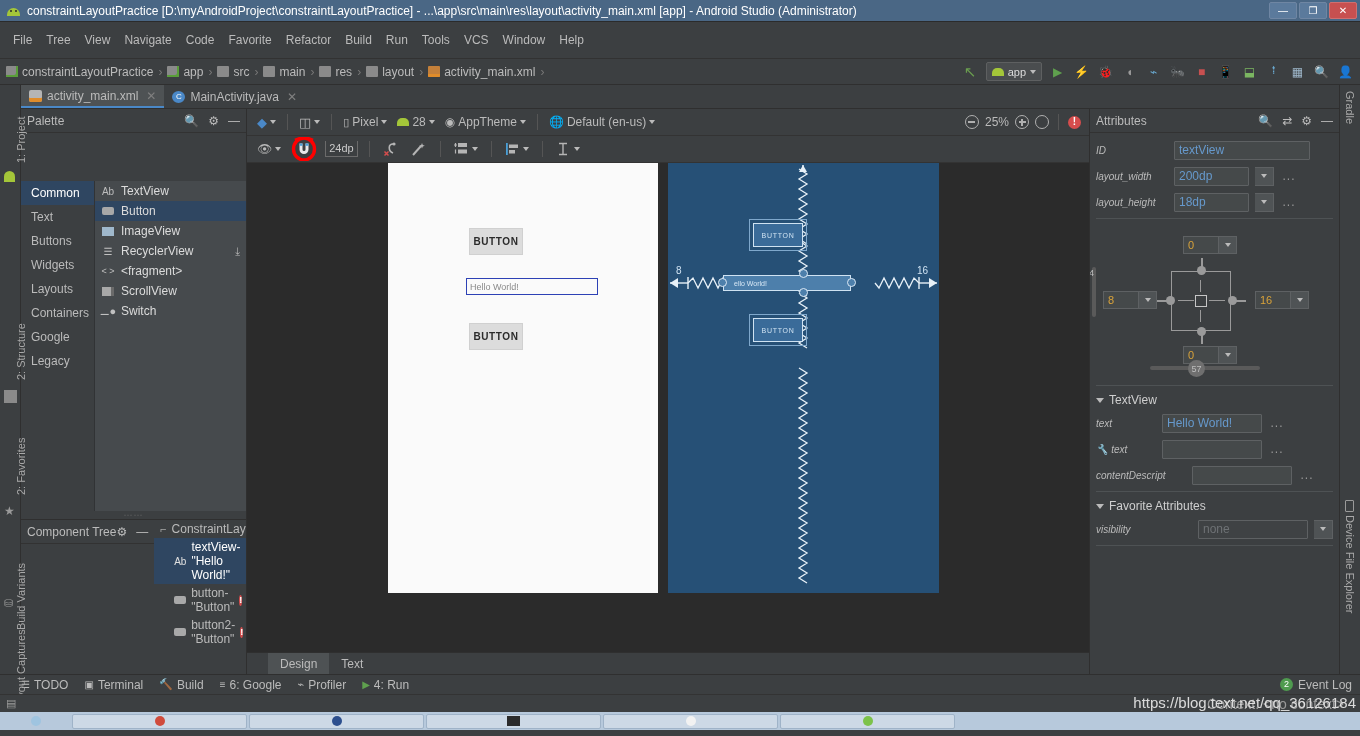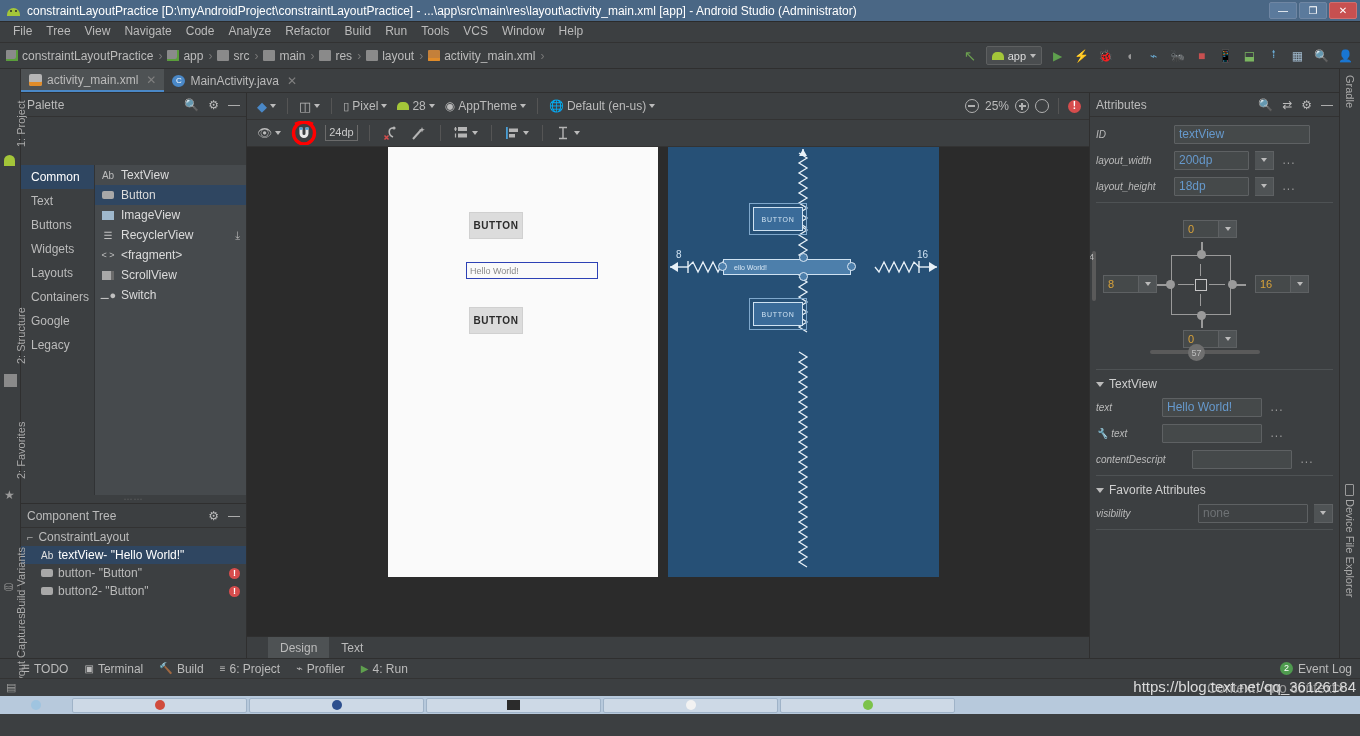--- a/index.html
+++ b/index.html
@@ -27,21 +27,21 @@
   .droid:before{left:3px;} .droid:after{right:3px;}
   #title-text{ color:#ffffff; font-size:12px; white-space:nowrap; }
   #win-btns{ position:absolute; right:3px; top:2px; display:flex; gap:2px;}
   .win-btn{
     width:28px;height:17px;border:1px solid #6f86a3;background:#5b7a9c;
     display:flex;align-items:center;justify-content:center;color:#fff;font-size:10px;
     border-radius:2px;
   }
   .win-btn.close{ background:#c75050;border-color:#d06f6f;}
   
-  #menubar{ height:21px;background:#3c3f41;display:flex;padding-left:6px;
+  #menubar{ height:37px;background:#3c3f41;display:flex;align-items:center;padding-left:6px;
     border-bottom:1px solid #323232;}
   .menu-item{ padding:2px 7px;font-size:12px;color:#bbbbbb;}
   
   #navbar{ height:26px;background:#3c3f41;display:flex;align-items:center;padding-left:6px;
     border-bottom:1px solid #2f2f2f;}
   .crumb{ display:flex;align-items:center;font-size:12px;color:#bbbbbb;}
   .crumb .sep{ margin:0 5px;color:#777;}
   .crumb-ico{ width:12px;height:11px;margin-right:4px;border-radius:1px;display:inline-block;}
   .ic-folder{ background:#8a8a8a;}
   .ic-folder-g{ background:#8a8a8a;box-shadow:inset -3px -3px 0 -1px #5a9e3a;}
@@ -91,21 +91,21 @@
   .cat.sel{ background:#2f4661;color:#ffffff;}
   #palette-items{ flex:1;background:#464a4d;}
   .pitem{ display:flex;align-items:center;gap:6px;padding:3px 6px;font-size:12px;color:#dcdcdc;}
   .pitem.sel{ background:#2f4661;}
   .pi-ico{ width:14px;height:12px;flex:none;display:flex;align-items:center;justify-content:center;
     font-size:10px;color:#c0c0c0;}
   .dl-ico{ margin-left:auto;color:#b9b9b9;font-size:11px;}
   .grip{ height:8px;display:flex;align-items:center;justify-content:center;color:#6a6a6a;
     font-size:9px;letter-spacing:1px;background:#3c3f41;}
   
-  #tree-panel{ height:155px;display:flex;flex-direction:column;background:#3c3f41;border-top:1px solid #2f2f2f;}
+  #tree-panel{ height:155px;display:flex;flex-direction:row;background:#3c3f41;border-top:1px solid #2f2f2f;}
   #tree-body{ flex:1;background:#3c3f41;overflow:hidden;}
   .trow{ display:flex;align-items:center;gap:5px;padding:2px 6px;font-size:12px;color:#bbbbbb;}
   .trow.sel{ background:#2f4661;color:#ffffff;}
   .err-dot{ margin-left:auto;width:11px;height:11px;border-radius:50%;background:#d64d4d;color:#fff;
     font-size:9px;font-weight:bold;display:flex;align-items:center;justify-content:center;line-height:1;}
   
   #design-col{ flex:1;display:flex;flex-direction:column;min-width:0;background:#3c3f41;}
   #dtoolbar1{ height:27px;display:flex;align-items:center;gap:6px;padding:0 8px;border-bottom:1px solid #333;}
   #dtoolbar2{ height:27px;display:flex;align-items:center;gap:8px;padding:0 8px;border-bottom:1px solid #333;
     position:relative;}
@@ -205,21 +205,21 @@
     <span class="win-btn close">✕</span>
   </span>
 </div>
 
 <div id="menubar">
   <span class="menu-item">File</span>
   <span class="menu-item">Tree</span>
   <span class="menu-item">View</span>
   <span class="menu-item">Navigate</span>
   <span class="menu-item">Code</span>
-  <span class="menu-item">Analyze</span>
+  <span class="menu-item">Favorite</span>
   <span class="menu-item">Refactor</span>
   <span class="menu-item">Build</span>
   <span class="menu-item">Run</span>
   <span class="menu-item">Tools</span>
   <span class="menu-item">VCS</span>
   <span class="menu-item">Window</span>
   <span class="menu-item">Help</span>
 </div>
 
 <div id="navbar">
@@ -705,21 +705,21 @@
   <span class="ftab">
     <span style="font-size:10px;">▣</span>
     <span>Terminal</span>
   </span>
   <span class="ftab">
     <span style="font-size:11px;color:#9fb8cc;">🔨</span>
     <span>Build</span>
   </span>
   <span class="ftab">
     <span style="font-size:10px;">≡</span>
-    <span>6: Project</span>
+    <span>6: Google</span>
   </span>
   <span class="ftab">
     <span style="font-size:11px;">⌁</span>
     <span>Profiler</span>
   </span>
   <span class="ftab">
     <span style="font-size:10px;color:#5fa04e;">▶</span>
     <span>4: Run</span>
   </span>
   <span id="evlog">

